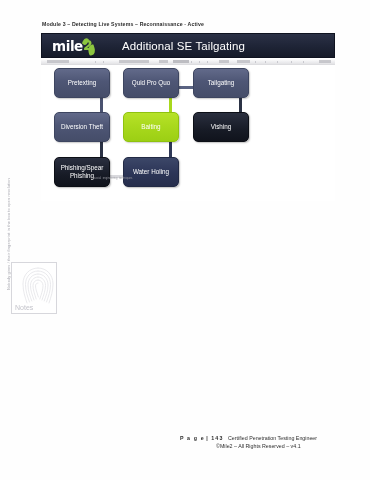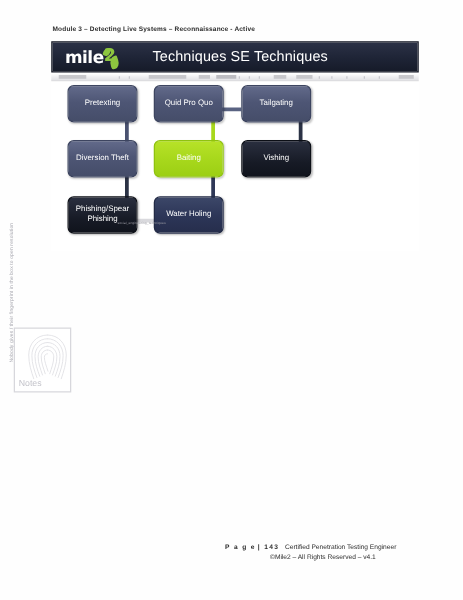--- a/index.html
+++ b/index.html
@@ -291,21 +291,21 @@
 
   <div class="slide">
 
     <div class="slide-header">
       <div class="logo-mile2">
         <span class="word">mile</span>
         <span class="two">2</span>
         <span class="leaf"></span>
         <span class="leaf2"></span>
       </div>
-      <div class="slide-title">Techniques SE Techniques</div>
+      <div class="slide-title">Additional SE Tailgating</div>
     </div>
 
     <div class="ruler-strip">
       <span class="blk" style="left:6px;  width:22px;"></span>
       <span class="blk" style="left:78px; width:30px;"></span>
       <span class="blk" style="left:118px;width:9px;"></span>
       <span class="blk" style="left:132px;width:16px; opacity:.95;"></span>
       <span class="blk" style="left:178px;width:10px;"></span>
       <span class="blk" style="left:196px;width:13px;"></span>
       <span class="blk" style="left:278px;width:12px;"></span>

